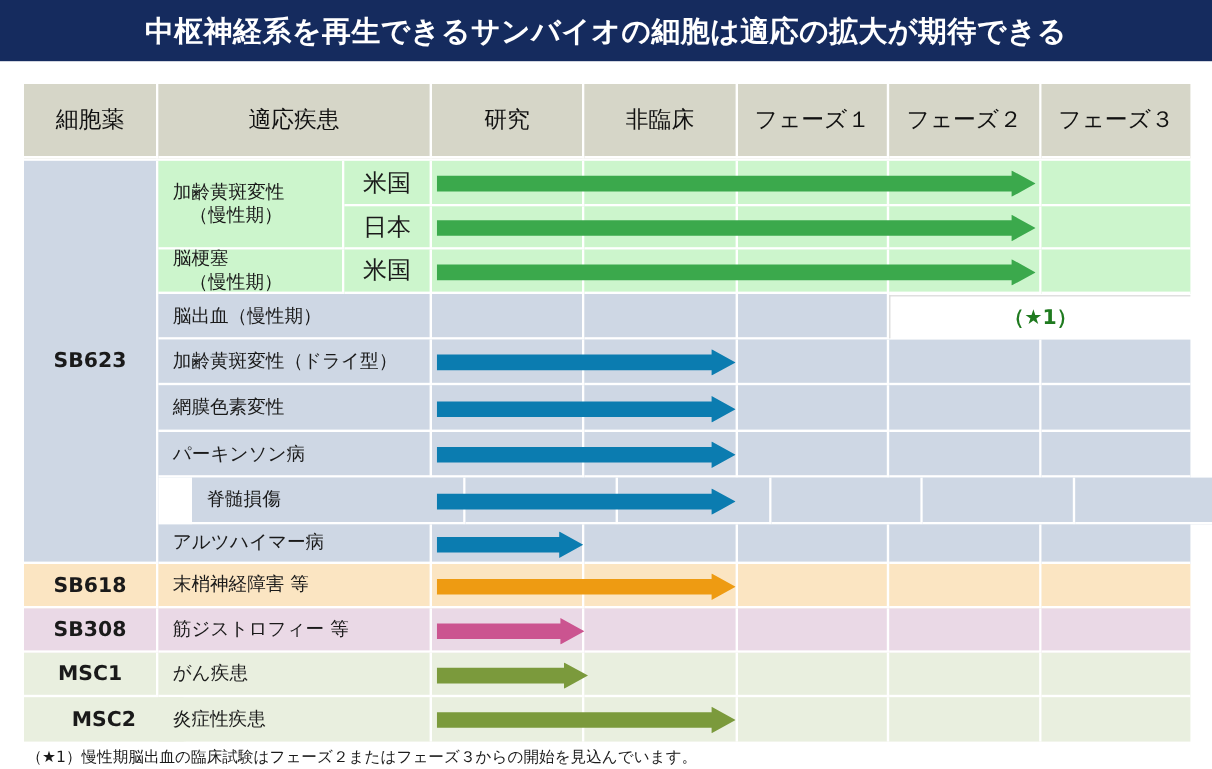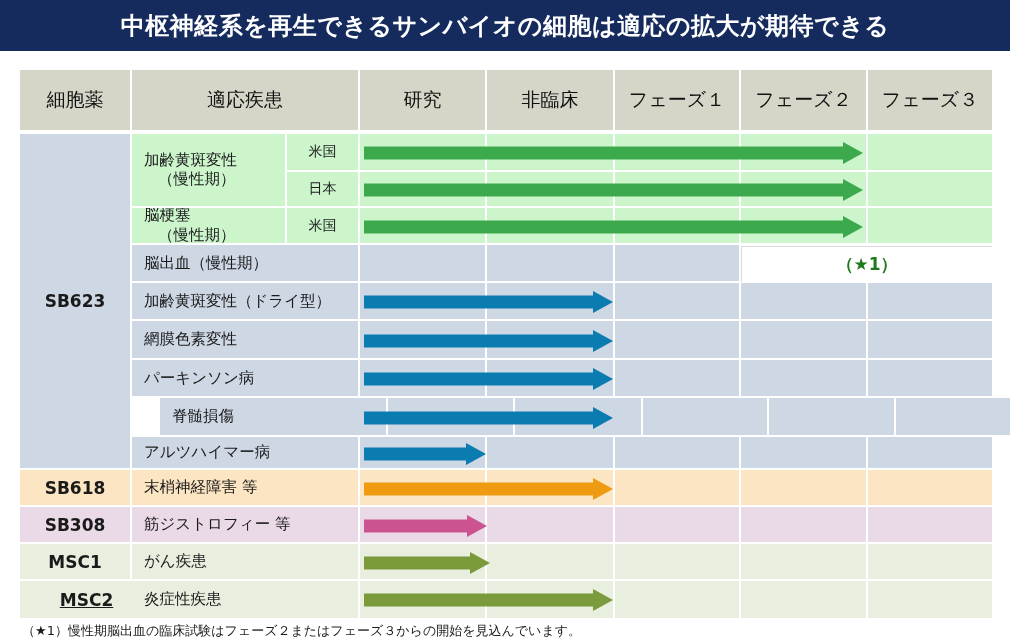--- a/index.html
+++ b/index.html
@@ -67,21 +67,21 @@
     background: #d6d6c8;
     font-size: 19px;
     color: #111111;
     height: 62px;
     top: 0;
   }
 
   
   .c-drug   { font-weight: bold; font-size: 17px; }
   .c-disease{ justify-content: flex-start; padding-left: 12px; font-size: 15.5px; }
-  .c-region { font-size: 14px; }
+  .c-region { font-size: 20px; }
   .c-phase  { }
 
   .c-disease.two-line {
     flex-direction: column;
     align-items: flex-start;
     justify-content: center;
     line-height: 1.25;
   }
   .c-disease.two-line .l2 { padding-left: 14px; }
 
@@ -253,21 +253,21 @@
     <div class="cell c-drug bg-olive" style="left:0px;width:112px;height:37px;">MSC1</div>
     <div class="cell c-disease bg-olive" style="left:112px;width:228px;height:37px;">がん疾患</div>
     <div class="cell c-phase bg-olive" style="left:340px;width:127px;height:37px;"></div>
     <div class="cell c-phase bg-olive" style="left:467px;width:128px;height:37px;"></div>
     <div class="cell c-phase bg-olive" style="left:595px;width:126px;height:37px;"></div>
     <div class="cell c-phase bg-olive" style="left:721px;width:127px;height:37px;"></div>
     <div class="cell c-phase bg-olive" style="left:848px;width:124px;height:37px;border-right:none;"></div>
   </div>
 
   <div class="row" style="top:511px;height:37px;">
-    <div class="cell c-drug bg-olive" style="left:0px;width:135px;height:37px;border-bottom:none;text-decoration:underline;">MSC2</div>
+    <div class="cell c-drug bg-olive" style="left:0px;width:135px;height:37px;border-bottom:none;">MSC2</div>
     <div class="cell c-disease bg-olive" style="left:112px;width:228px;height:37px;border-bottom:none;">炎症性疾患</div>
     <div class="cell c-phase bg-olive" style="left:340px;width:127px;height:37px;border-bottom:none;"></div>
     <div class="cell c-phase bg-olive" style="left:467px;width:128px;height:37px;border-bottom:none;"></div>
     <div class="cell c-phase bg-olive" style="left:595px;width:126px;height:37px;border-bottom:none;"></div>
     <div class="cell c-phase bg-olive" style="left:721px;width:127px;height:37px;border-bottom:none;"></div>
     <div class="cell c-phase bg-olive" style="left:848px;width:124px;height:37px;border-right:none;border-bottom:none;"></div>
   </div>
 
   <div class="arrow-layer" id="arrow-layer">
       <div class="arrow" style="left: 344px; top: 72px; width: 499px; height: 22px;"><svg width="499" height="22" viewBox="0 0 499 22">

